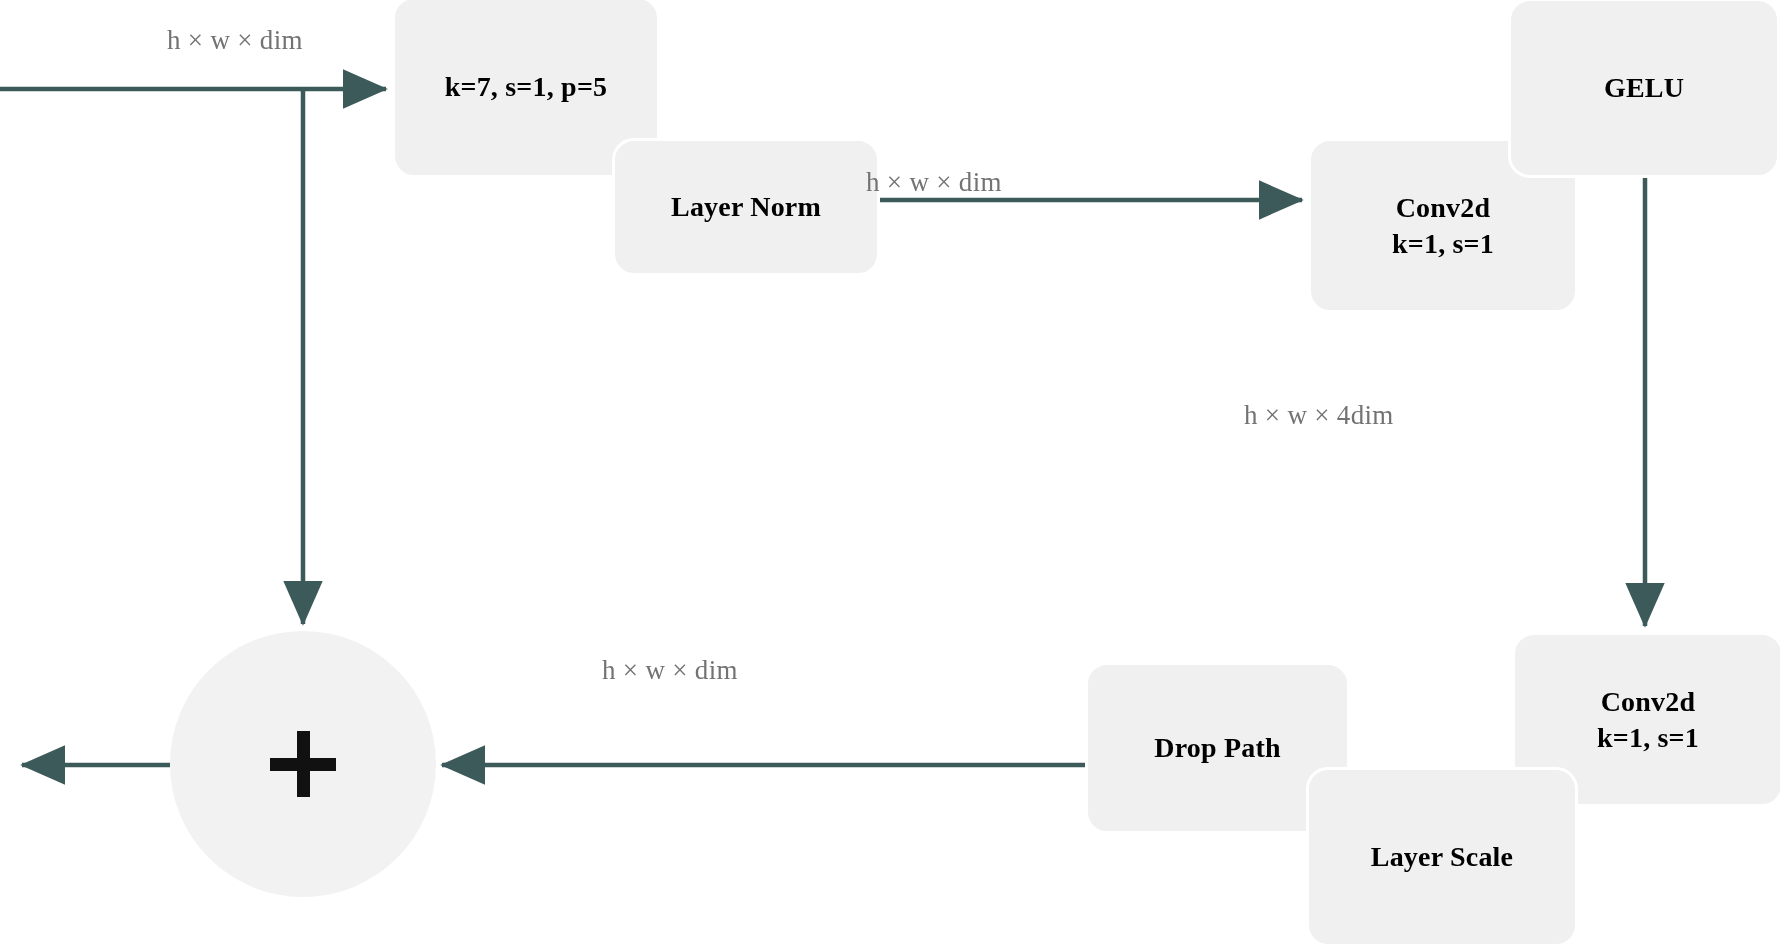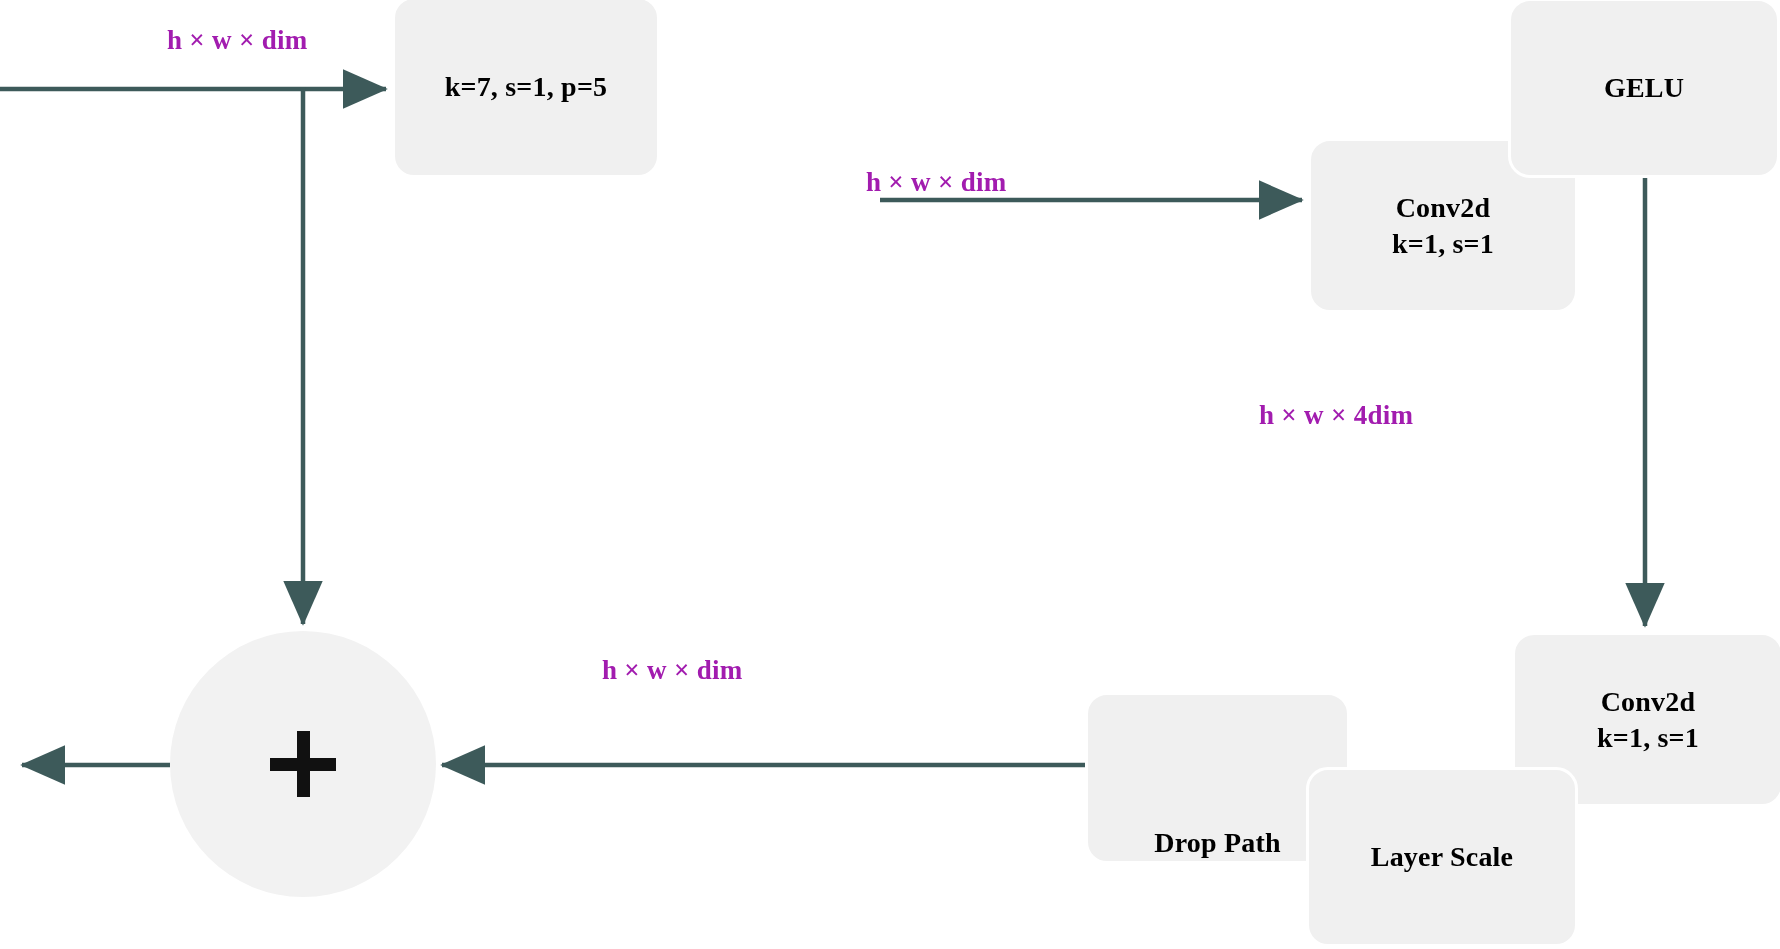--- a/index.html
+++ b/index.html
@@ -52,22 +52,22 @@
     justify-content: center;
   }
   .plus-v, .plus-h {
     position: absolute;
     background: #111111;
   }
   .plus-v { width: 13px; height: 66px; }
   .plus-h { width: 66px; height: 13px; }
   .edge-label {
     position: absolute;
-    color: #a21caf;
-    font-weight: bold;
+    color: #737373;
+    font-weight: normal;
     font-size: 27px;
     white-space: nowrap;
     letter-spacing: 0.3px;
   }
 </style>
 </head>
 <body>
 
 <div id="canvas">
 
@@ -94,49 +94,52 @@
 
     <line x1="1085" y1="765" x2="442" y2="765" stroke="#3d5a5a" stroke-width="4.5" marker-end="url(#ar-left)"></line>
 
     <line x1="170" y1="765" x2="22" y2="765" stroke="#3d5a5a" stroke-width="4.5" marker-end="url(#ar-left)"></line>
   </svg>
 
   <div class="node" style="left:392px; top:-4px; width:268px; height:182px;">
     <span class="sub">k=7, s=1, p=5</span>
   </div>
 
+  <div class="node" style="left:612px; top:138px; width:268px; height:138px;">
+    <span class="sub">Layer Norm</span>
+  </div>
 
   <div class="node" style="left:1308px; top:138px; width:270px; height:175px;">
     <span class="sub">Conv2d</span>
     <span class="sub">k=1, s=1</span>
   </div>
 
   <div class="node" style="left:1508px; top:-2px; width:272px; height:180px;">
     <span class="sub">GELU</span>
   </div>
 
   <div class="node" style="left:1512px; top:632px; width:272px; height:175px;">
     <span class="sub">Conv2d</span>
     <span class="sub">k=1, s=1</span>
   </div>
 
-  <div class="node" style="left:1085px; top:692px; width:265px; height:172px;justify-content:flex-end;">
+  <div class="node" style="left:1085px; top:662px; width:265px; height:172px;">
     <span class="sub">Drop Path</span>
   </div>
 
   <div class="node" style="left:1306px; top:767px; width:272px; height:180px;">
     <span class="sub">Layer Scale</span>
   </div>
 
   <div class="adder" style="left:170px; top:631px; width:266px; height:266px;">
     <span class="plus-v"></span>
     <span class="plus-h"></span>
   </div>
 
   <div class="edge-label" style="left:167px; top:25px;">h × w × dim</div>
 
   <div class="edge-label" style="left:866px; top:167px;">h × w × dim</div>
 
-  <div class="edge-label" style="left:1244px; top:400px;margin-left:15px;">h × w × 4dim</div>
+  <div class="edge-label" style="left:1244px; top:400px;">h × w × 4dim</div>
 
   <div class="edge-label" style="left:592px; top:655px; background:#ffffff; padding:0 10px;">h × w × dim</div>
 
 </div>
 
 </body></html>

